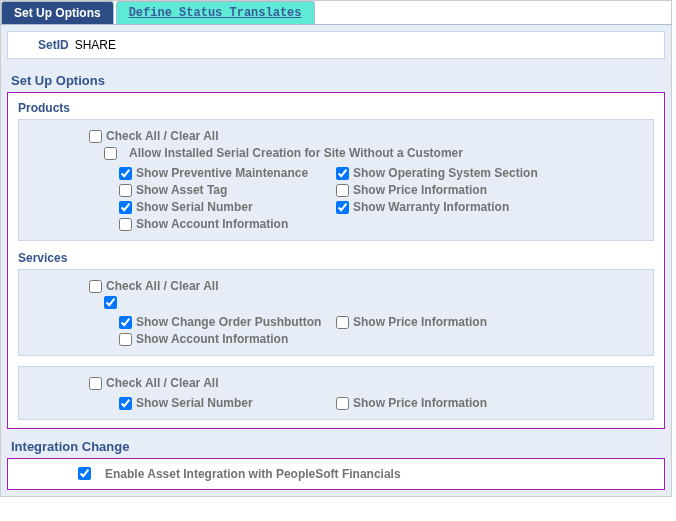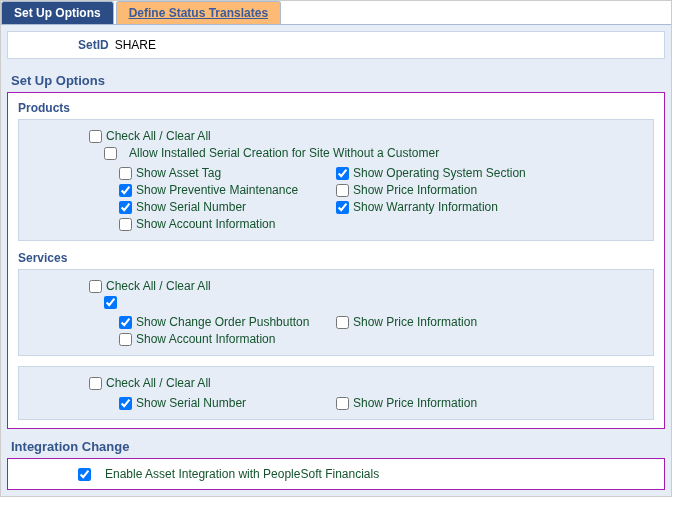--- a/index.html
+++ b/index.html
@@ -28,38 +28,39 @@
     border-bottom: none;
     border-radius: 3px 3px 0 0;
     margin-right: 2px;
     cursor: pointer;
   }
   .tab.active {
     background: #2b4c84;
     color: #fff;
   }
   .tab.inactive {
-    background: #fdba74;
+    background: #5eead4;
     color: #3b5c9b;
     text-decoration: underline;
+    font-family: Liberation Mono, monospace;
   }
   .outer {
     background: #e6edf6;
     padding: 6px;
   }
   .setid-box {
     background: #fff;
     border: 1px solid #c9d6e6;
     padding: 6px 10px;
     margin-bottom: 14px;
   }
   .setid-row {
     display: flex;
     gap: 6px;
-    margin-left: 60px;
+    margin-left: 20px;
   }
   .setid-label {
     font-weight: bold;
     color: #34548c;
   }
   .section-title {
     color: #34548c;
     font-weight: bold;
     font-size: 13px;
     margin: 4px 0 4px 4px;
@@ -84,35 +85,35 @@
   }
   .row {
     display: flex;
     align-items: center;
     margin: 3px 0;
   }
   .cb {
     margin-right: 4px;
   }
   .cb-label {
-    font-weight: normal;
-    color: #14532d;
+    font-weight: bold;
+    color: #737373;
   }
   .indent2 { margin-left: 75px; }
   .two-col {
     display: flex;
   }
   .col {
     flex: 1;
   }
   .col .row { margin-left: 90px; }
   .col2 .row { margin-left: 0; }
   .integration-row {
     display: flex;
-    align-items: flex-end;
+    align-items: flex-start;
     margin-left: 60px;
   }
   .check-all-row { margin-left: 60px; }
   input[type="checkbox"] {
     width: 13px;
     height: 13px;
     margin: 0 4px 0 0;
     vertical-align: middle;
   }
 </style>
@@ -144,26 +145,26 @@
           <input type="checkbox" class="cb" style="">
           <span class="cb-label">Check All / Clear All</span>
         </div>
         <div class="row indent2">
           <input type="checkbox" class="cb" style="">
           <span class="cb-label" style="margin-left:8px">Allow Installed Serial Creation for Site Without a Customer</span>
         </div>
         <div class="two-col">
           <div class="col">
             <div class="row">
+                <input type="checkbox" checked="" style="">
+                <span class="cb-label">Show Preventive Maintenance</span>
+              </div>
+            <div class="row">
                 <input type="checkbox" style="">
                 <span class="cb-label">Show Asset Tag</span>
-              </div>
-            <div class="row">
-                <input type="checkbox" checked="" style="">
-                <span class="cb-label">Show Preventive Maintenance</span>
               </div>
             <div class="row">
                 <input type="checkbox" checked="" style="">
                 <span class="cb-label">Show Serial Number</span>
               </div>
             <div class="row">
                 <input type="checkbox" style="">
                 <span class="cb-label">Show Account Information</span>
               </div>
           </div>

